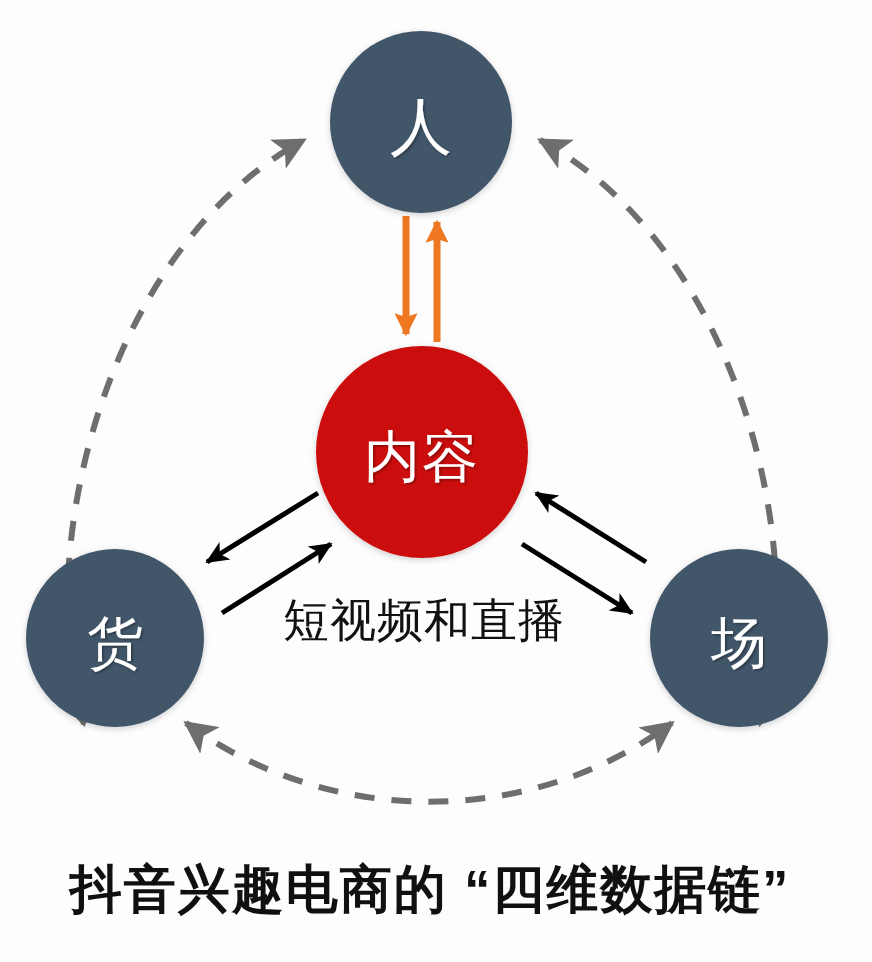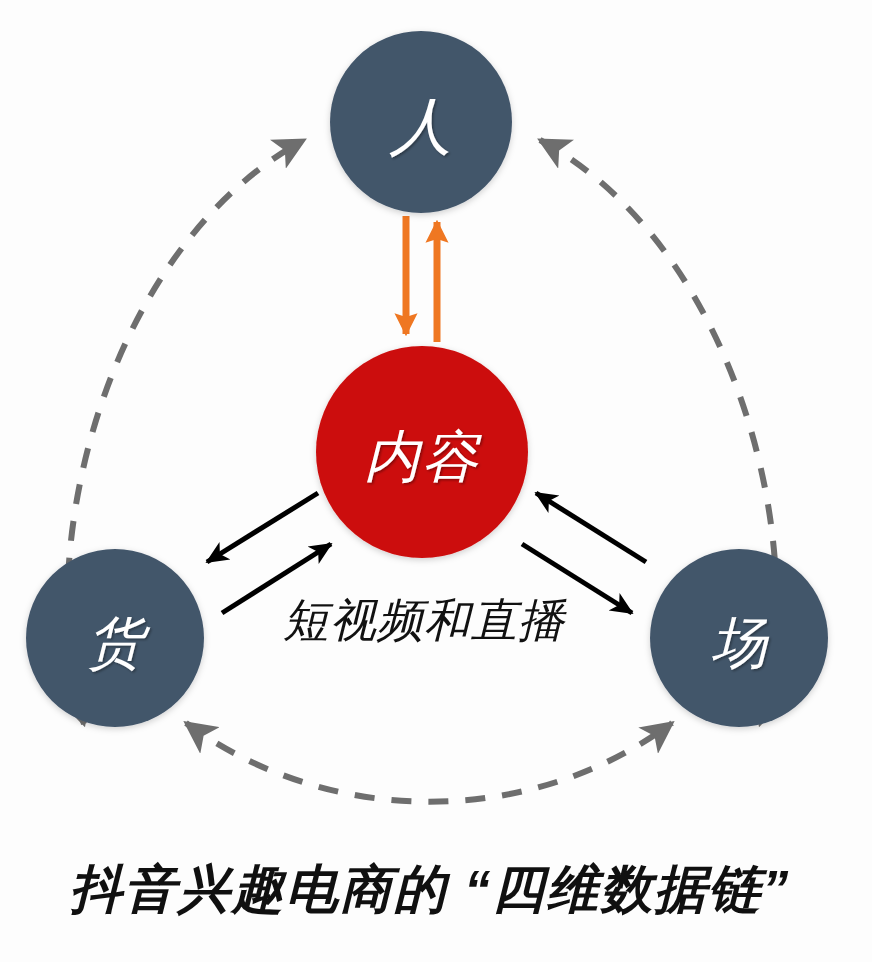--- a/index.html
+++ b/index.html
@@ -9,21 +9,20 @@
   }
   body {
     font-family: "Liberation Sans", "DejaVu Sans", sans-serif;
   }
   #stage {
     position: relative;
     width: 872px;
     height: 962px;
     background: #fdfdfd;
     overflow: hidden;
-    font-style: italic;
   }
   #diagram {
     position: absolute;
     left: 0;
     top: 0;
     width: 872px;
     height: 962px;
   }
   .node-label {
     fill: #ffffff;

